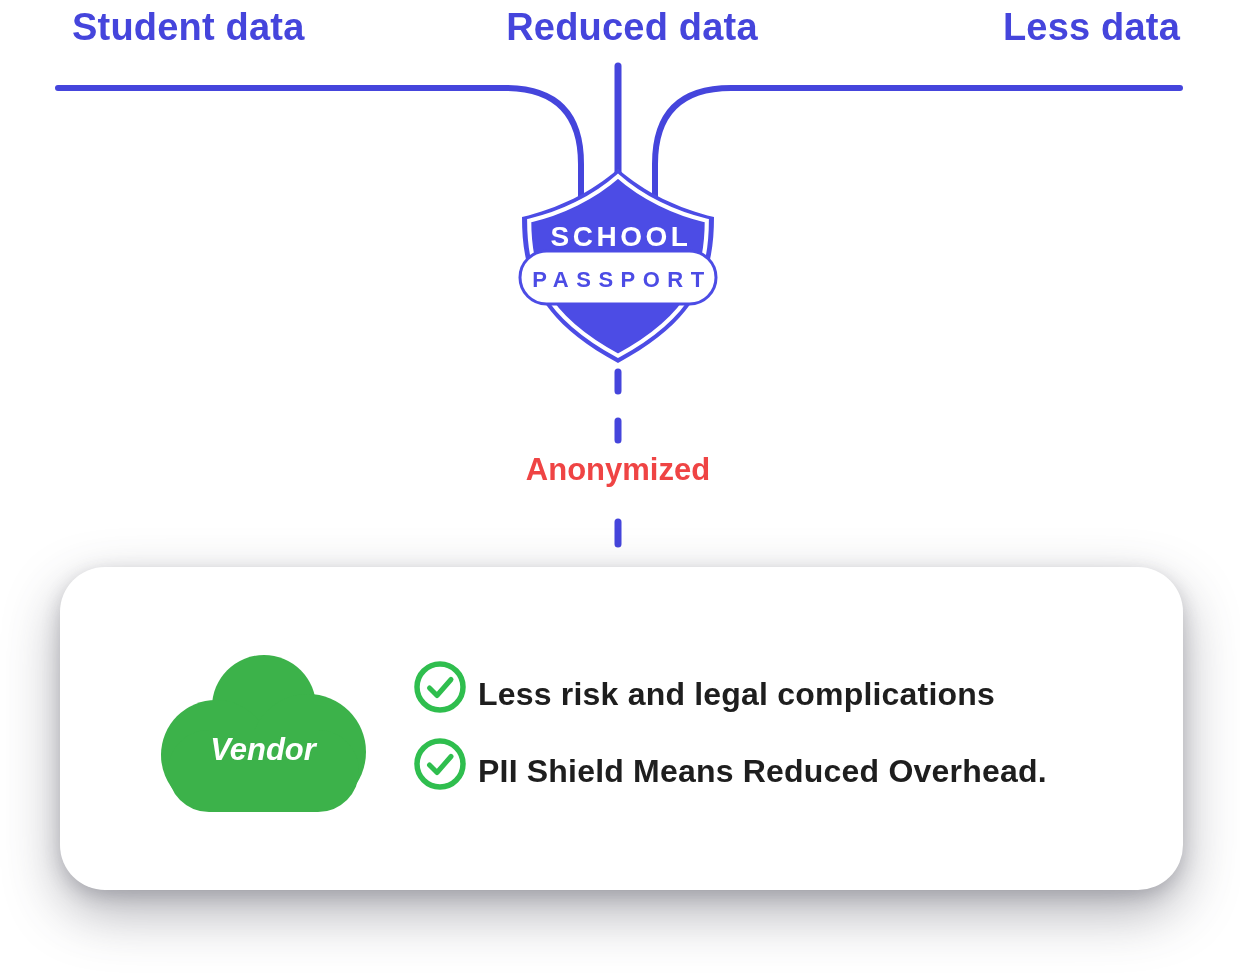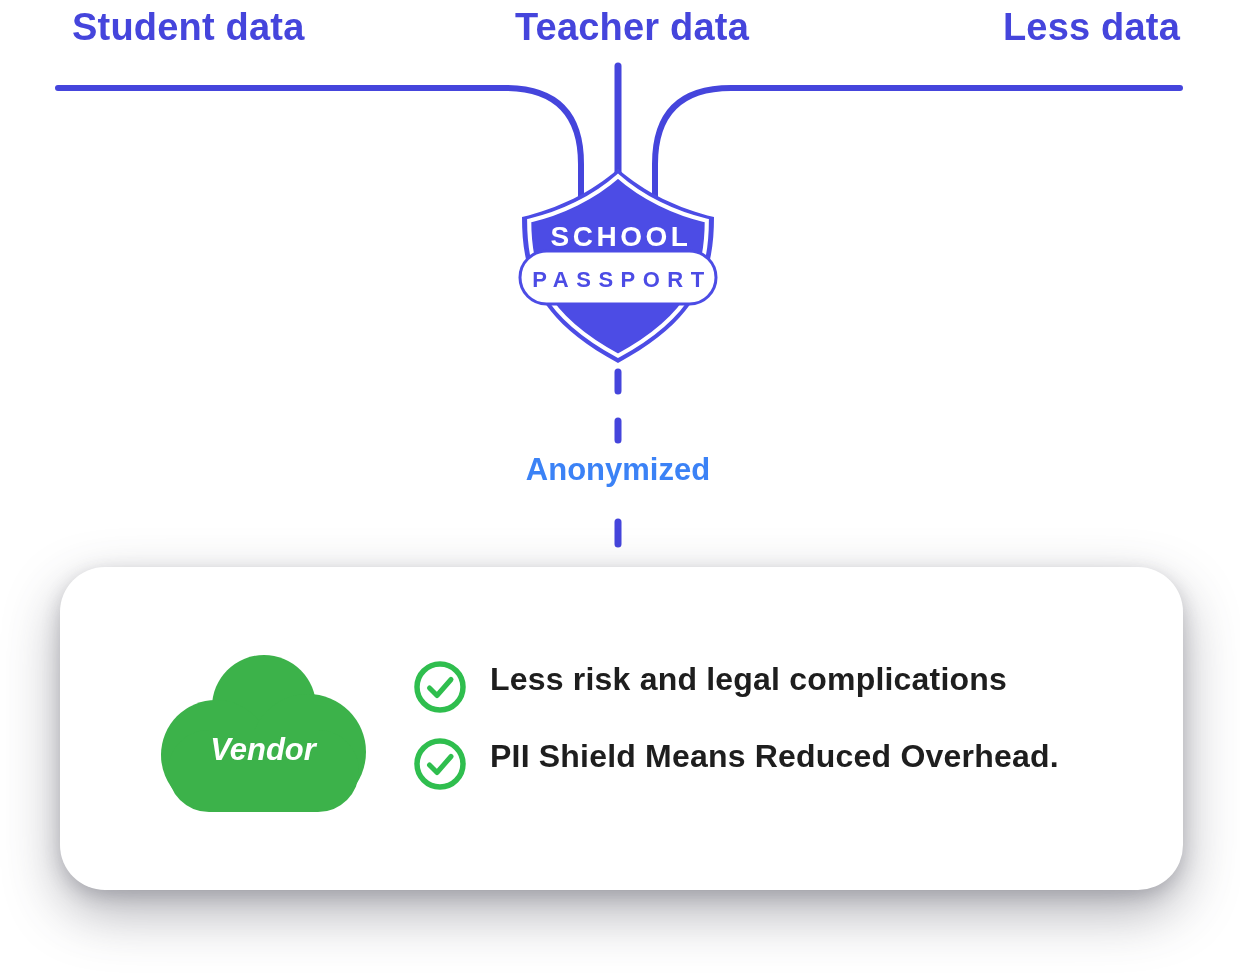--- a/index.html
+++ b/index.html
@@ -40,21 +40,21 @@
   }
 
   
   .anonymized-label {
     position: absolute;
     left: 618px;
     top: 452px;
     transform: translateX(-50%);
     font-size: 31px;
     font-weight: 700;
-    color: #3b82f6;
+    color: #ef4444;
     white-space: nowrap;
   }
 
   
   .vendor-card {
     position: absolute;
     left: 60px;
     top: 567px;
     width: 1123px;
     height: 323px;
@@ -73,39 +73,39 @@
   .benefits {
     position: absolute;
     left: 354px;
     top: 94px;
     display: flex;
     flex-direction: column;
     gap: 25px;
   }
   .benefit-row {
     display: flex;
-    align-items: flex-start;
-    gap: 24px;
+    align-items: flex-end;
+    gap: 12px;
     height: 52px;
   }
   .benefit-text {
     font-size: 32px;
     font-weight: 700;
     color: #1e1e1e;
     letter-spacing: 0.2px;
     white-space: nowrap;
   }
 </style>
 </head>
 <body>
 
 <div class="canvas">
 
   <div class="source-label student">Student data</div>
-  <div class="source-label teacher">Teacher data</div>
+  <div class="source-label teacher">Reduced data</div>
   <div class="source-label staff">Less data</div>
 
   <svg class="flow-svg" viewBox="0 0 1240 974">
 
     <g stroke="#4545dc" fill="none" stroke-linecap="round">
       <path d="M58 88 H505 Q581 88 581 164 V205" stroke-width="6"></path>
       <path d="M618 66 V250" stroke-width="7"></path>
       <path d="M1180 88 H731 Q655 88 655 164 V205" stroke-width="6"></path>
     </g>
 

